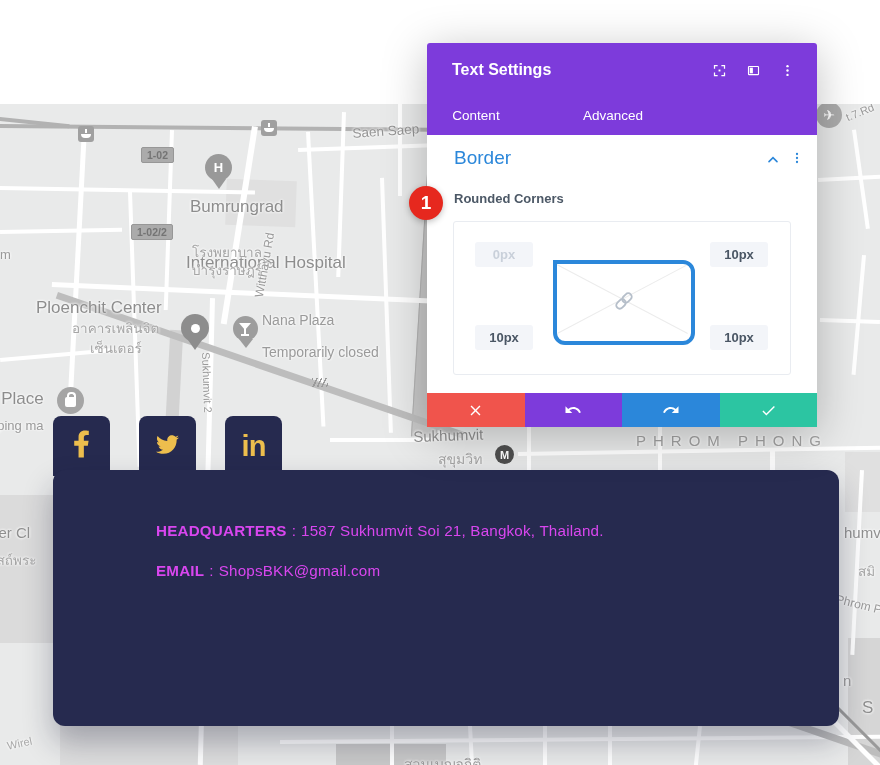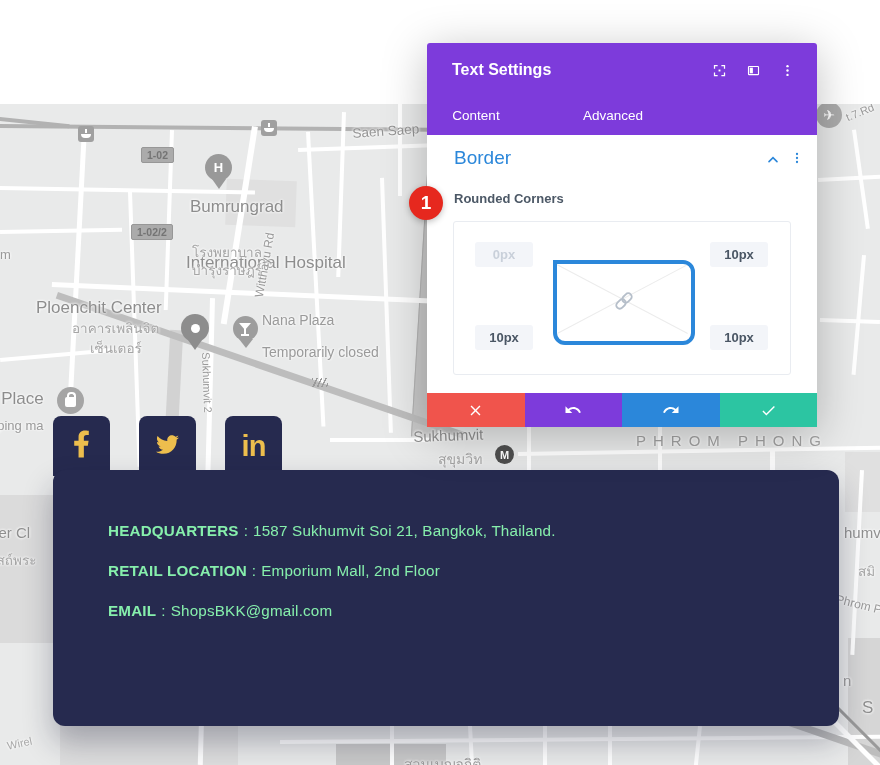--- a/index.html
+++ b/index.html
@@ -40,21 +40,21 @@
       font-size:11px;font-weight:bold;display:flex;align-items:center;justify-content:center;}
   .planecirc{position:absolute;width:26px;height:26px;border-radius:50%;background:#ababab;color:#fff;
       font-size:14px;display:flex;align-items:center;justify-content:center;}
 
   
   .soc-tab{position:absolute;top:416px;width:57px;height:60px;background:#262a4f;border-radius:8px 8px 0 0;
       display:flex;align-items:center;justify-content:center;z-index:30;cursor:pointer;}
   #contact-box{position:absolute;left:53px;top:470px;width:786px;height:256px;background:#262a4f;
       border-radius:12px;z-index:30;box-shadow:0 16px 30px rgba(20,22,50,.30);}
   #contact-lines{position:absolute;left:55px;top:52px;}
-  .cline{color:#86efac;font-size:15.2px;margin-bottom:23px;letter-spacing:.2px;}
+  .cline{color:#d946ef;font-size:15.2px;margin-bottom:23px;letter-spacing:.2px;margin-left:48px;}
   .cline b{font-weight:bold;}
   .cline .sep{margin:0 5px;}
   .in-glyph{color:#edbe4d;font-size:29px;font-weight:bold;letter-spacing:-1px;}
 
   
   #modal{position:absolute;left:427px;top:43px;width:390px;height:384px;z-index:40;
       box-shadow:0 8px 45px rgba(0,0,0,.25);border-radius:3px 3px 0 0;background:#fff;}
   #modal-header{height:54px;background:#7d3bdb;border-radius:3px 3px 0 0;display:flex;align-items:center;}
   #modal-title{color:#fff;font-size:16px;font-weight:bold;margin-left:25px;flex:1;}
   .hicon{width:15px;height:15px;margin-right:19px;display:inline-flex;cursor:pointer;}
@@ -228,23 +228,20 @@
   <div class="soc-tab" style="left:225px;">
     <span class="in-glyph">in</span>
   </div>
 
   <div id="contact-box">
     <div id="contact-lines">
       <div class="cline">
         <b>HEADQUARTERS</b><span class="sep">:</span><span>1587 Sukhumvit Soi 21, Bangkok, Thailand.</span>
       </div>
       <div class="cline">
-        <b>RETAIL LOCATION</b><span class="sep">:</span><span>Emporium Mall, 2nd Floor</span>
-      </div>
-      <div class="cline">
         <b>EMAIL</b><span class="sep">:</span><span>ShopsBKK@gmail.com</span>
       </div>
     </div>
   </div>
 
   <div id="modal">
     <div id="modal-header">
       <span id="modal-title">Text Settings</span>
       <span class="hicon">
         <svg viewBox="0 0 24 24" width="15" height="15">

